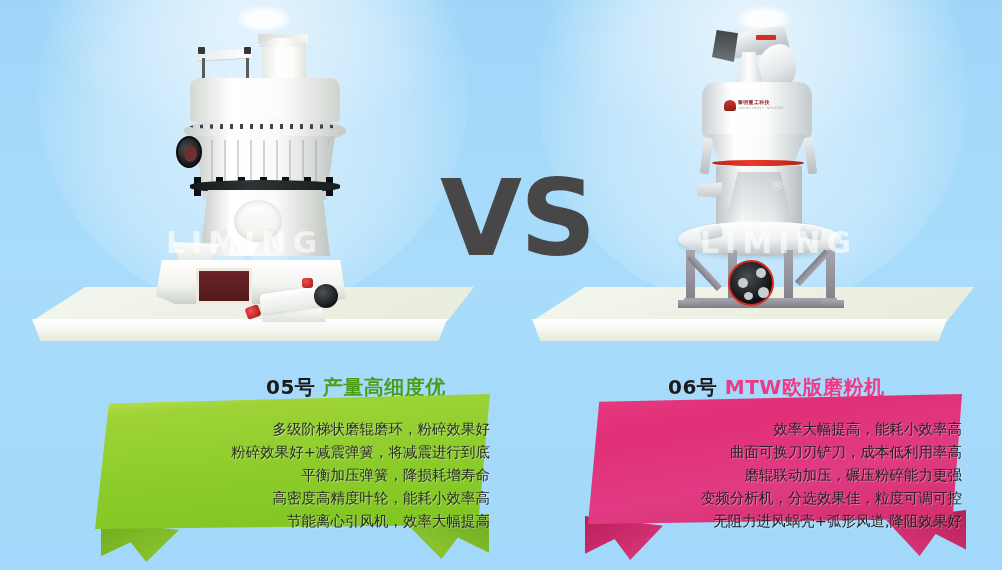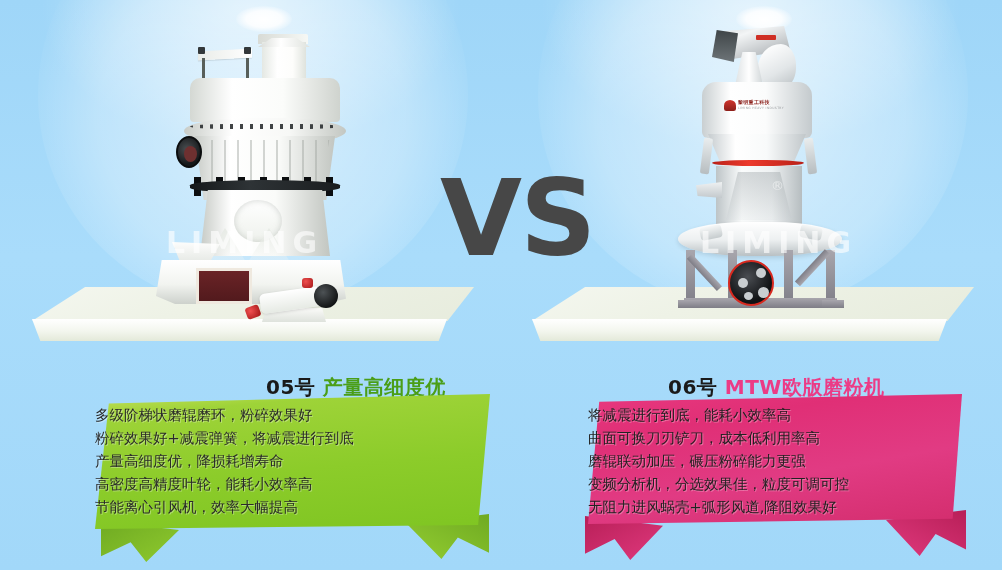--- a/index.html
+++ b/index.html
@@ -217,21 +217,21 @@
      clip-path:polygon(3% 6%, 100% 0%, 97.5% 96%, 0% 100%);
      box-shadow:0 3px 8px rgba(120,20,60,.24);
   }
   .banR .tl { position:absolute; left:-3px; top:122px; width:78px; height:44px;
      background:linear-gradient(150deg,#b81f58,#e0397d);
      clip-path:polygon(0% 0%, 100% 22%, 58% 100%, 38% 52%, 0% 86%);}
   .banR .tr { position:absolute; left:298px; top:116px; width:80px; height:46px;
      background:linear-gradient(210deg,#b81f58,#e0397d);
      clip-path:polygon(0% 22%, 100% 0%, 100% 86%, 62% 52%, 42% 100%);}
 
-  .lines { position:absolute; left:0; right:0; top:10px; text-align:left; }
+  .lines { position:absolute; left:0; right:0; top:24px; text-align:right; }
   .lines .ln {
      font-size:14.5px; line-height:23px; color:#2a2a2a; white-space:nowrap;
      text-shadow:1px 1px 0 rgba(255,255,255,.35);
   }
   .banR .lines .ln { color:#222222; text-shadow:1px 1px 0 rgba(255,255,255,.30); }
 </style>
 </head>
 <body>
 
 <div id="stage">
@@ -340,32 +340,32 @@
     <span class="name">MTW欧版磨粉机</span>
   </div>
 
   <div class="banner banL">
     <div class="tl"></div>
     <div class="tr"></div>
     <div class="face"></div>
     <div class="lines">
       <div class="ln">多级阶梯状磨辊磨环，粉碎效果好</div>
       <div class="ln">粉碎效果好+减震弹簧，将减震进行到底</div>
-      <div class="ln">产量高细度优，降损耗增寿命</div>
+      <div class="ln">平衡加压弹簧，降损耗增寿命</div>
       <div class="ln">高密度高精度叶轮，能耗小效率高</div>
       <div class="ln">节能离心引风机，效率大幅提高</div>
     </div>
   </div>
 
   <div class="banner banR">
     <div class="tl"></div>
     <div class="tr"></div>
     <div class="face"></div>
     <div class="lines">
-      <div class="ln">将减震进行到底，能耗小效率高</div>
+      <div class="ln">效率大幅提高，能耗小效率高</div>
       <div class="ln">曲面可换刀刃铲刀，成本低利用率高</div>
       <div class="ln">磨辊联动加压，碾压粉碎能力更强</div>
       <div class="ln">变频分析机，分选效果佳，粒度可调可控</div>
       <div class="ln">无阻力进风蜗壳+弧形风道,降阻效果好</div>
     </div>
   </div>
 
 </div>
 
 </body></html>

